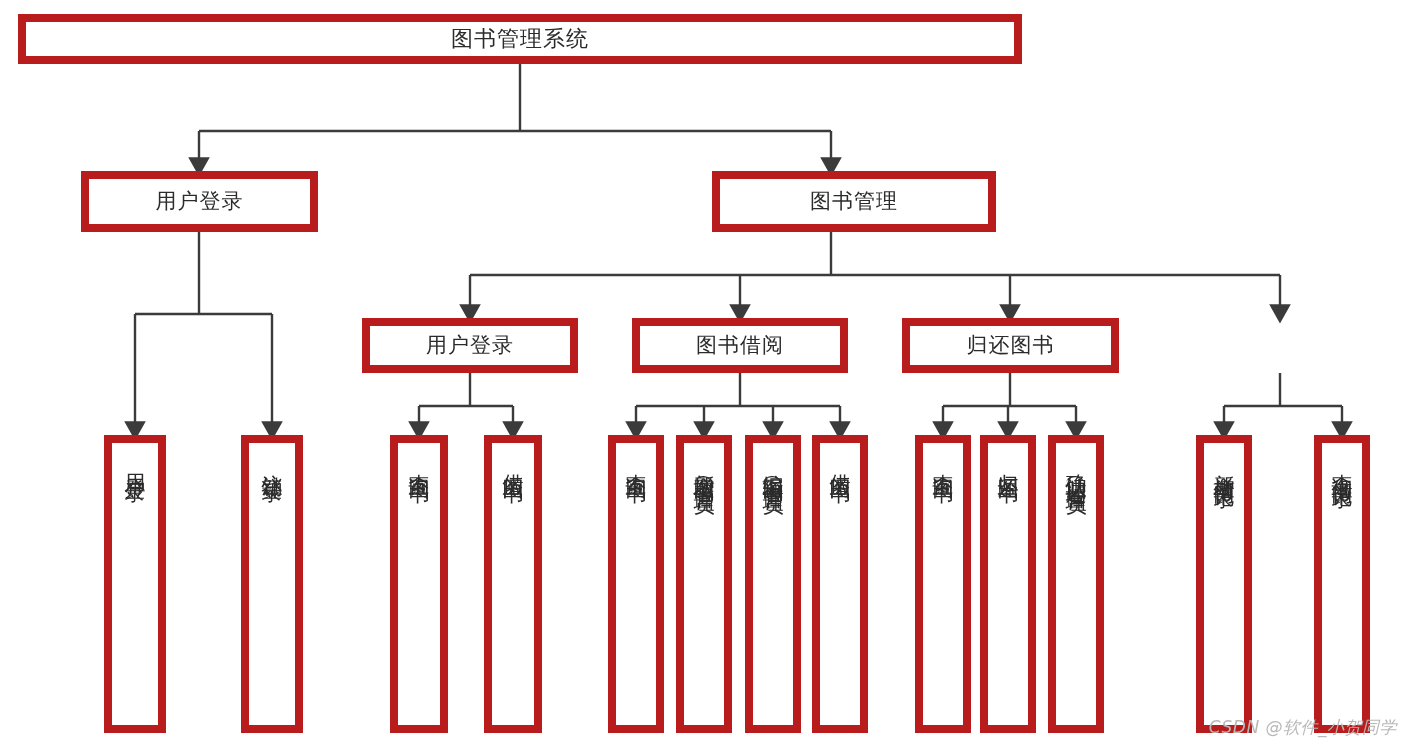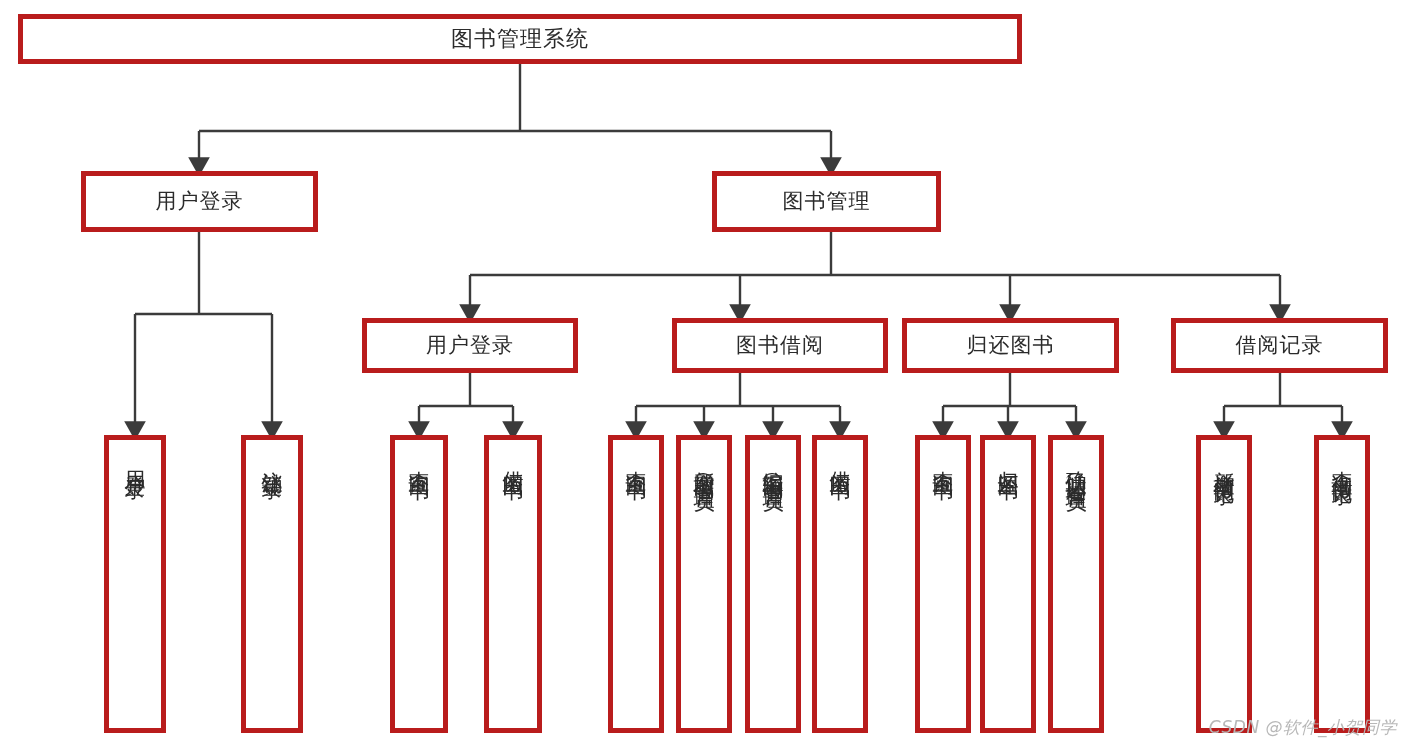--- a/index.html
+++ b/index.html
@@ -22,21 +22,21 @@
     left: 0;
     top: 0;
     width: 1405px;
     height: 747px;
     pointer-events: none;
   }
   .node {
     position: absolute;
     box-sizing: border-box;
     background: #ffffff;
-    border: 5px solid #b91c1c;
+    border: 8px solid #b91c1c;
     display: flex;
     align-items: center;
     justify-content: center;
     color: #2b2b2b;
   }
   .node .cap {
     display: block;
     text-align: center;
     line-height: 1.15;
   }
@@ -131,36 +131,33 @@
     </g>
   </svg>
 
   <div class="node horiz root" style="left:18px; top:14px; width:1004px; height:50px;">
     <span class="cap">图书管理系统</span>
   </div>
 
   <div class="node horiz" style="left:81px; top:171px; width:237px; height:61px;">
     <span class="cap">用户登录</span>
   </div>
-  <div class="node horiz" style="left:712px; top:171px; width:229px; height:61px;">
+  <div class="node horiz" style="left:712px; top:171px; width:284px; height:61px;">
     <span class="cap">图书管理</span>
   </div>
 
   <div class="node horiz" style="left:362px; top:318px; width:216px; height:55px;">
     <span class="cap">用户登录</span>
   </div>
-  <div class="node horiz" style="left:632px; top:318px; width:216px; height:55px;margin-left:40px;">
+  <div class="node horiz" style="left:632px; top:318px; width:216px; height:55px;">
     <span class="cap">图书借阅</span>
   </div>
   <div class="node horiz" style="left:902px; top:318px; width:217px; height:55px;">
     <span class="cap">归还图书</span>
   </div>
-  <div class="node horiz" style="left:1171px; top:318px; width:217px; height:55px;">
-    <span class="cap">借阅记录</span>
-  </div>
 
   <div class="node vert" style="left:104px; top:435px; width:62px; height:298px;">
     <span class="cap">用户登录</span>
   </div>
   <div class="node vert" style="left:241px; top:435px; width:62px; height:298px;">
     <span class="cap">注销登录</span>
   </div>
 
   <div class="node vert" style="left:390px; top:435px; width:58px; height:298px;">
     <span class="cap">查询图书</span>

